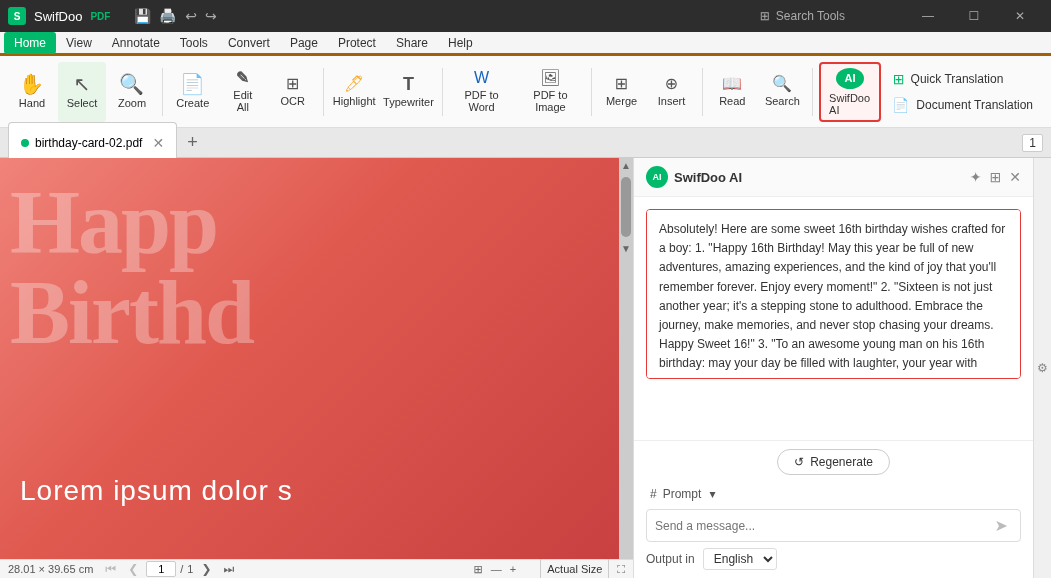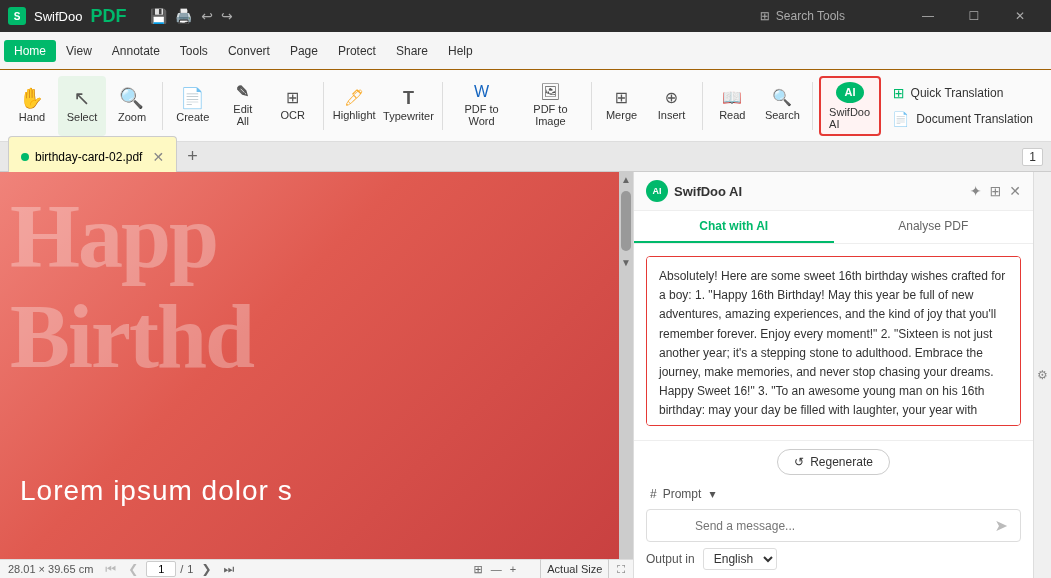--- a/index.html
+++ b/index.html
@@ -10,21 +10,21 @@
       display: flex; align-items: center; justify-content: space-between;
       background: #2d2d2d; height: 32px; padding: 0 8px; color: #ccc;
     }
     .title-bar-left { display: flex; align-items: center; gap: 8px; }
     .logo-icon { width: 18px; height: 18px; background: #00b96b; border-radius: 3px; display: flex; align-items: center; justify-content: center; font-size: 10px; color: #fff; font-weight: 700; }
     .win-btns { display: flex; align-items: center; gap: 0; }
     .win-btn { width: 46px; height: 32px; display: flex; align-items: center; justify-content: center; color: #aaa; font-size: 12px; cursor: pointer; }
 
     
     .menu-bar {
-      display: flex; align-items: center; background: #f5f5f5; height: 38px; border-bottom: 1px solid #a16207;
+      display: flex; align-items: center; background: #f5f5f5; height: 24px; border-bottom: 3px solid #a16207;
       padding: 0 4px;
     }
     .menu-item {
       padding: 4px 10px; cursor: pointer; font-size: 12px; color: #333; border-radius: 3px;
     }
     .menu-item.active { background: #00b96b; color: #fff; border-radius: 3px; }
 
     
     .toolbar {
       display: flex; align-items: center; background: #fafafa; height: 72px;
@@ -48,35 +48,34 @@
     
     .right-panel-btns { display: flex; flex-direction: column; gap: 2px; margin-left: auto; }
     .panel-btn { display: flex; align-items: center; gap: 6px; padding: 4px 10px; cursor: pointer; font-size: 12px; color: #333; border-radius: 3px; white-space: nowrap; }
     .panel-btn-icon { font-size: 14px; color: #00b96b; }
 
     
     .tab-bar {
       display: flex; align-items: center; background: #e8e8e8; height: 30px; border-bottom: 1px solid #ccc; padding: 0 8px; gap: 4px;
     }
     .tab-item {
-      display: flex; align-items: center; gap: 6px; background: #fef9c3; border: 1px solid #ccc;
+      display: flex; align-items: center; gap: 6px; background: #ffffff; border: 1px solid #ccc;
       border-bottom: none; padding: 20px 12px; border-radius: 4px 4px 0 0; font-size: 12px; cursor: pointer;
       height: 20px;
     }
     .tab-dot { width: 8px; height: 8px; background: #00b96b; border-radius: 50%; }
     .tab-close { color: #888; font-size: 14px; cursor: pointer; margin-left: 4px; }
     .tab-add { background: transparent; border: none; font-size: 18px; color: #666; cursor: pointer; padding: 0 6px; }
     .tab-right { margin-left: auto; display: flex; align-items: center; gap: 4px; }
     .page-indicator { font-size: 12px; color: #333; background: #fff; border: 1px solid #ccc; padding: 1px 6px; border-radius: 2px; }
     .pdf-page {
       position: absolute; left: 0; right: 0; top: 0; bottom: 0;
       background: linear-gradient(135deg, #f0837a 0%, #e05a50 40%, #c84040 100%);
       display: flex; flex-direction: column; align-items: center; justify-content: flex-start;
       padding: 20px;
-      gap: 10px;
     }
     .pdf-happy-text {
       font-size: 90px; font-weight: 900; color: rgba(255,255,255,0.3);
       line-height: 1; text-align: left; align-self: flex-start; margin-left: -10px;
       font-family: Georgia, serif; letter-spacing: -2px;
     }
     .pdf-birth-text {
       font-size: 90px; font-weight: 900; color: rgba(255,255,255,0.3);
       line-height: 1; text-align: left; align-self: flex-start; margin-left: -10px;
       font-family: Georgia, serif; letter-spacing: -2px;
@@ -135,21 +134,21 @@
     
     .chat-bottom { padding: 8px 12px; border-top: 1px solid #eee; display: flex; flex-direction: column; gap: 6px; }
     .regenerate-btn {
       display: flex; align-items: center; justify-content: center; gap: 6px;
       border: 1px solid #ccc; border-radius: 16px; padding: 5px 16px;
       cursor: pointer; font-size: 12px; color: #333; background: #fff; align-self: center;
       margin-bottom: 4px;
     }
     .prompt-selector { display: flex; align-items: center; gap: 4px; cursor: pointer; font-size: 12px; color: #555; padding: 2px 4px; border-radius: 3px; }
     .message-input-row { display: flex; align-items: center; gap: 6px; border: 1px solid #ddd; border-radius: 4px; padding: 4px 8px; }
-    .message-input { flex: 1; border: none; outline: none; font-size: 12px; color: #999; margin-left: 40px; }
+    .message-input { flex: 1; border: none; outline: none; font-size: 12px; color: #999; }
     .send-btn { color: #bbb; font-size: 16px; cursor: pointer; padding: 2px 4px; }
     .output-row { display: flex; align-items: center; gap: 8px; font-size: 12px; color: #555; }
     .output-select { border: 1px solid #ddd; border-radius: 3px; padding: 2px 6px; font-size: 12px; color: #333; background: #fff; cursor: pointer; }
 
     
     .right-sidebar-toggle {
       width: 18px; background: #f0f0f0; border-left: 1px solid #ddd;
       display: flex; align-items: center; justify-content: center; cursor: pointer;
     }
     .right-sidebar-toggle-icon { font-size: 12px; color: #888; }
@@ -167,21 +166,21 @@
   </style>
 </head>
 <body>
 
 <div class="full-layout">
 
   <div class="title-bar">
     <div class="title-bar-left">
       <div class="logo-icon">S</div>
       <span style="color:#fff;font-size:13px;">SwifDoo</span>
-      <span style="color:#00b96b;font-size:18px;font-weight:600;">PDF</span>
+      <span style="color:#00b96b;font-size:10px;font-weight:600;">PDF</span>
       <span style="color:#666;margin:0 4px;"></span>
       <span style="color:#aaa;font-size:14px;cursor:pointer;">💾</span>
       <span style="color:#aaa;font-size:14px;cursor:pointer;">🖨️</span>
       <span style="color:#aaa;font-size:14px;cursor:pointer;">↩</span>
       <span style="color:#aaa;font-size:14px;cursor:pointer;">↪</span>
     </div>
     <div style="display:flex;align-items:center;gap:6px;margin-left:auto;margin-right:60px;">
       <span style="color:#aaa;font-size:12px;">⊞</span>
       <span style="color:#aaa;font-size:12px;">Search Tools</span>
     </div>
@@ -341,24 +340,20 @@
       <div class="ai-panel-header">
         <div class="ai-avatar">AI</div>
         <span class="ai-title">SwifDoo AI</span>
         <div class="ai-header-actions">
           <span class="ai-header-icon">✦</span>
           <span class="ai-header-icon">⊞</span>
           <span class="ai-header-icon">✕</span>
         </div>
       </div>
 
-      <div class="ai-panel-tabs">
-        <div class="ai-tab active">Chat with AI</div>
-        <div class="ai-tab">Analyse PDF</div>
-      </div>
 
       <div class="chat-area">
         <div class="ai-response">Absolutely! Here are some sweet 16th birthday wishes crafted for a boy: 1. "Happy 16th Birthday! May this year be full of new adventures, amazing experiences, and the kind of joy that you'll remember forever. Enjoy every moment!" 2. "Sixteen is not just another year; it's a stepping stone to adulthood. Embrace the journey, make memories, and never stop chasing your dreams. Happy Sweet 16!" 3. "To an awesome young man on his 16th birthday: may your day be filled with laughter, your year with purpose, and your life with happiness. Have a blast!" 4. "At 16, the road ahead is exciting and full of promise. May your journey be lined with good friends, supportive family, and unforgettable moments. Happy Birthday!" 5. "You're not just turning 16. You're turning into an incredible young adult. Wishing you a day that's as special and fun as you are. Happy</div>
       </div>
 
       <div class="chat-bottom">
         <div style="display:flex;justify-content:center;">
           <button class="regenerate-btn">
             <span>↺</span>
             <span>Regenerate</span>

